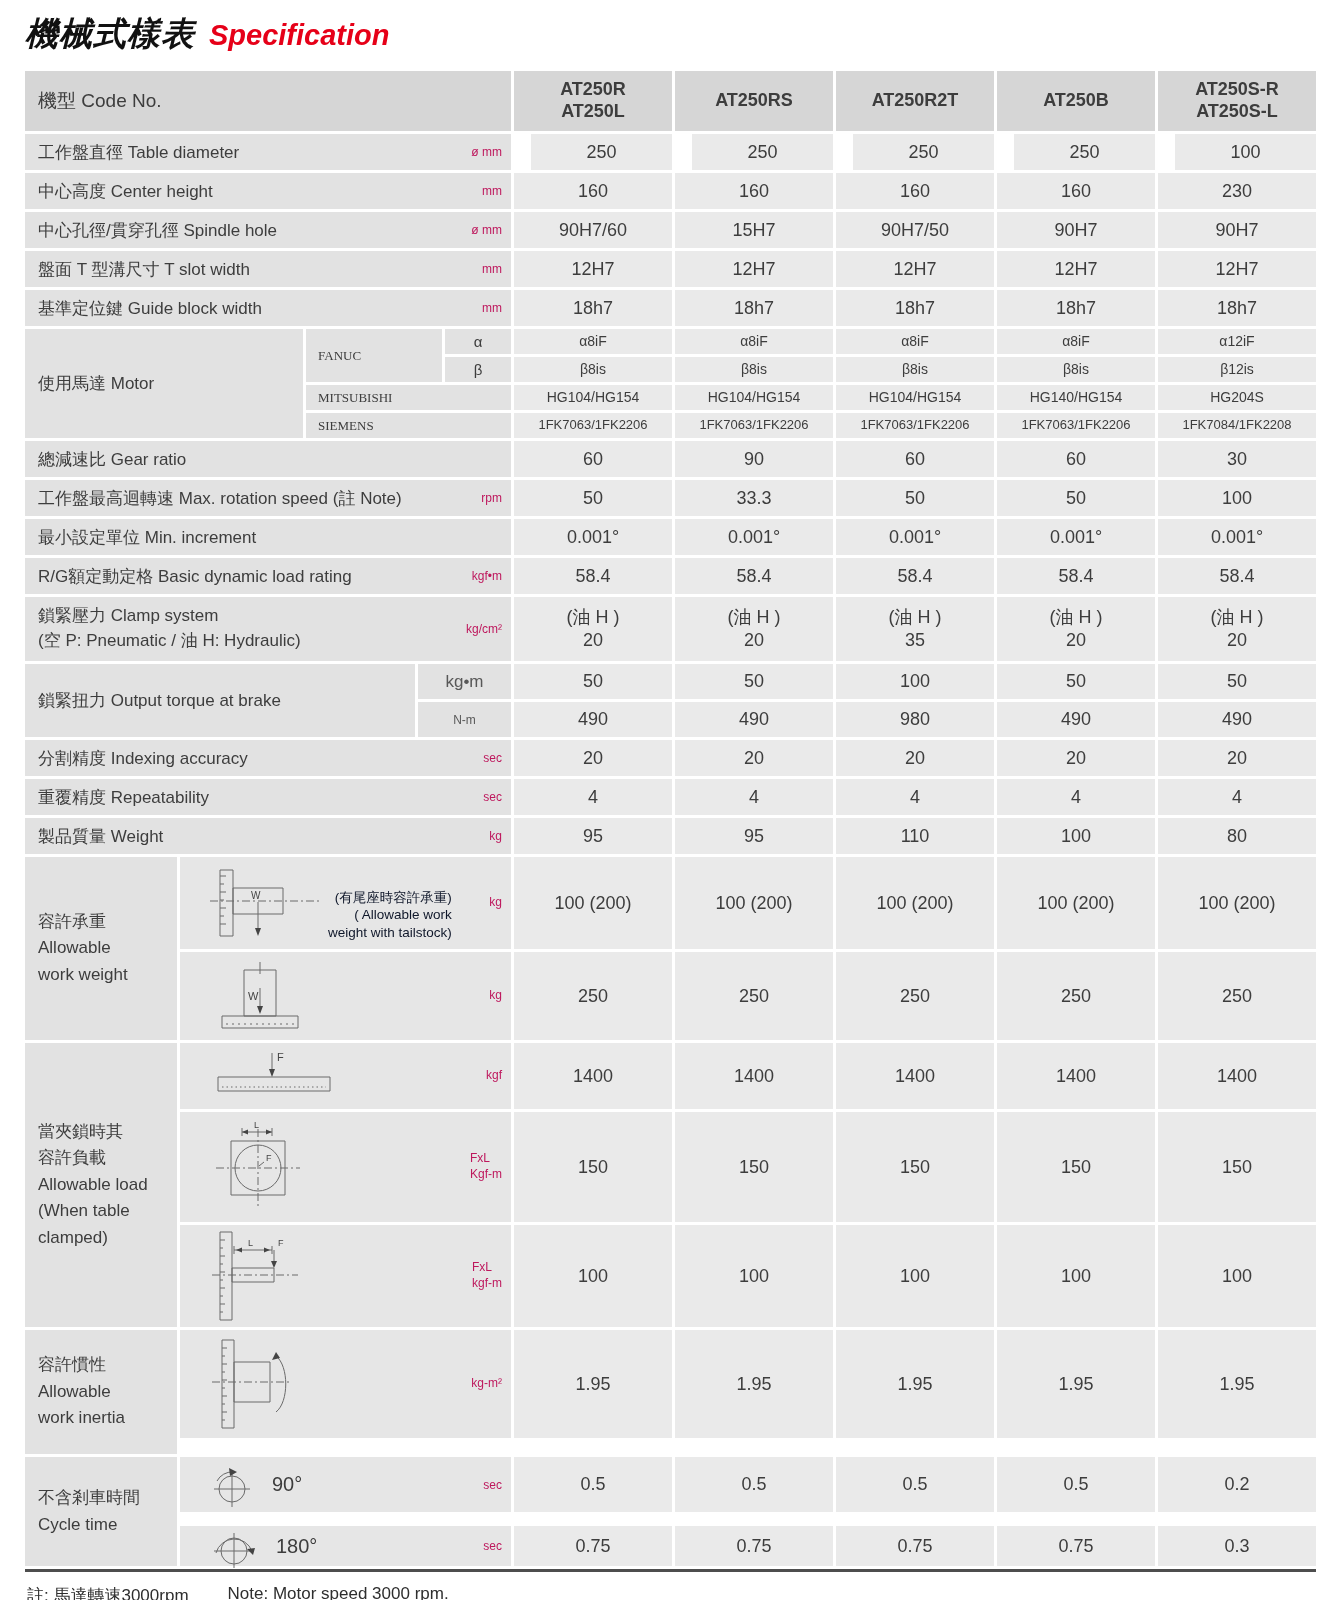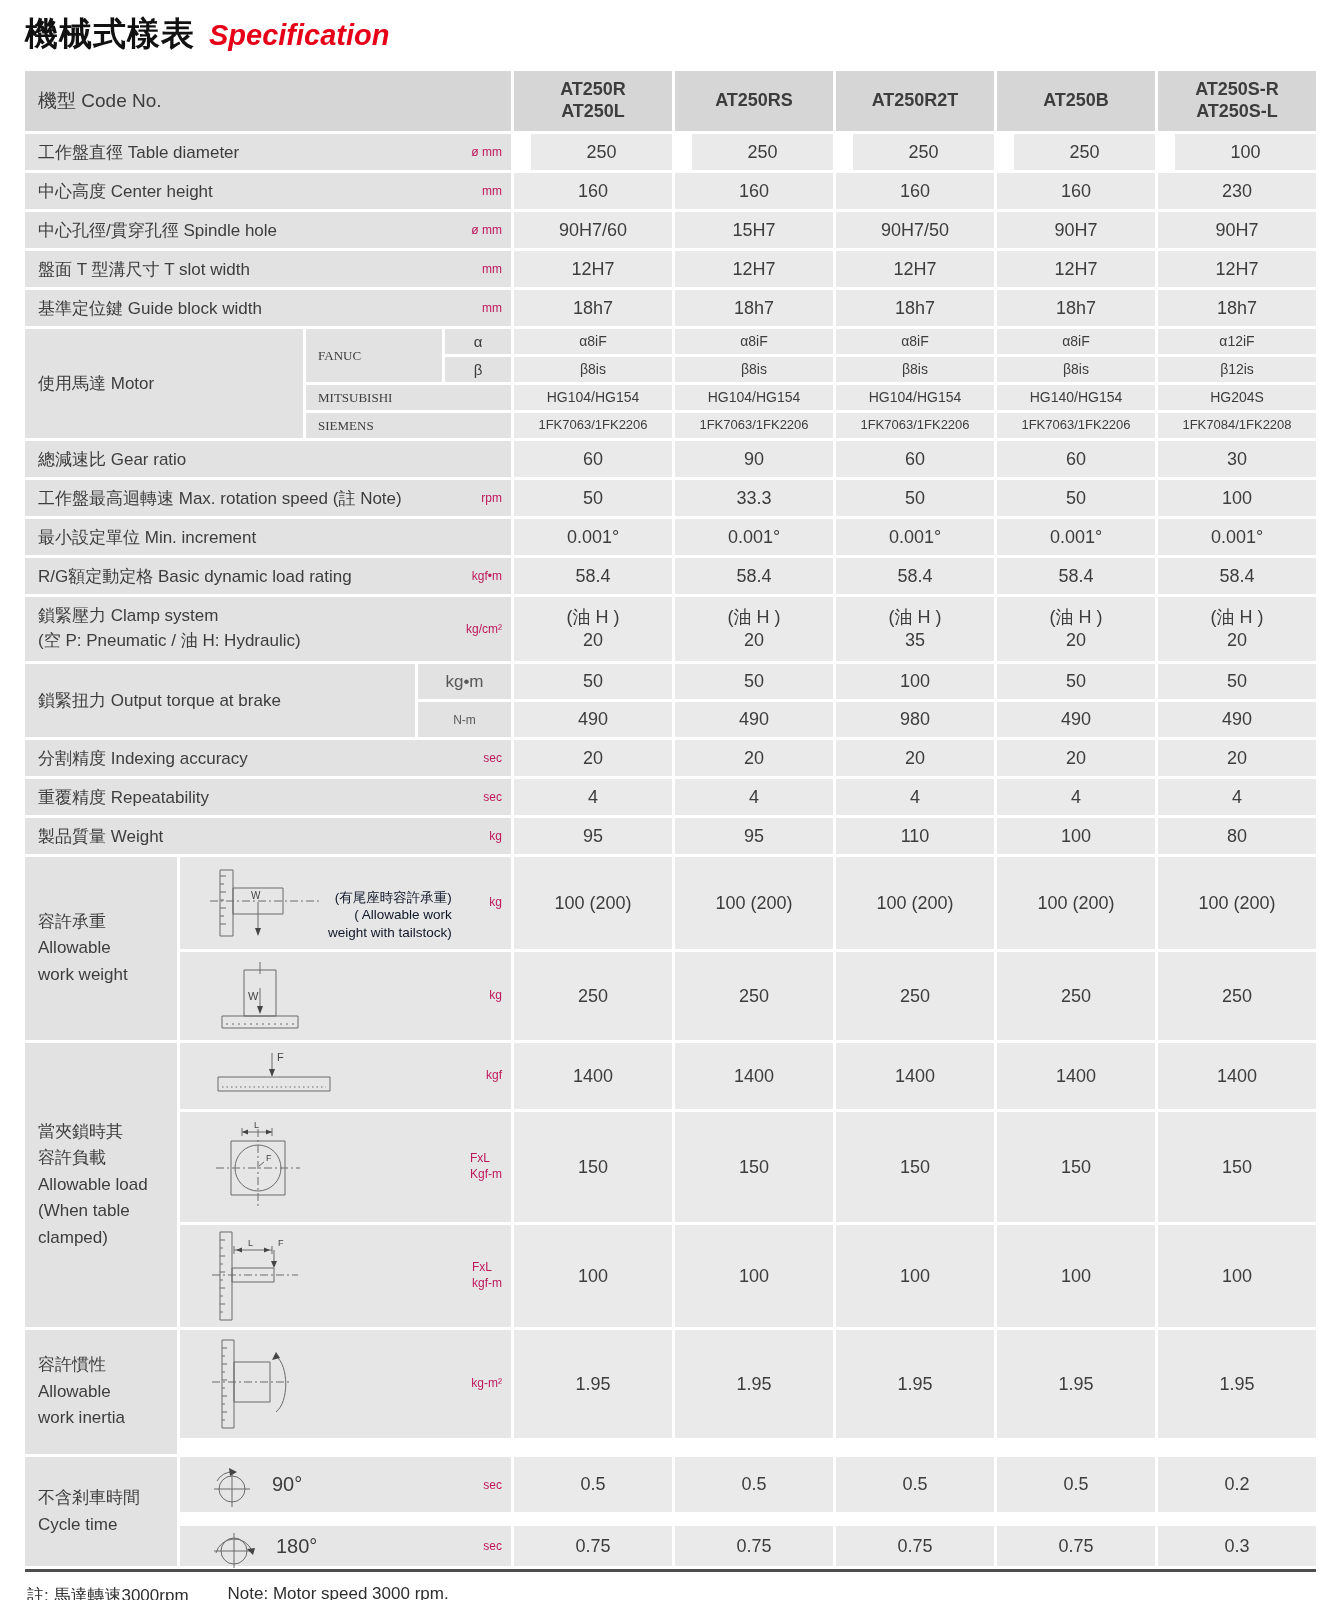--- a/index.html
+++ b/index.html
@@ -1,19 +1,19 @@
 <!DOCTYPE html>
 <html><head>
 <meta charset="utf-8">
 <style>
   html,body{margin:0;padding:0;background:#fff;}
   body{width:1338px;height:1600px;font-family:"Liberation Sans",sans-serif;color:#3d3d3d;overflow:hidden;}
   .page{padding:10px 22px 0 25px;}
   .title-row{display:flex;align-items:baseline;gap:14px;margin:2px 0 14px 0;}
-  .t-zh{font-size:33px;font-weight:bold;color:#111;letter-spacing:1px;}
+  .t-zh{font-size:33px;font-weight:bold;font-style:italic;color:#111;letter-spacing:1px;}
   .t-en{font-size:29px;font-weight:bold;font-style:italic;}
   .spec-table{width:1291px;}
   .trow{display:flex;gap:3px;margin-bottom:3px;}
   .cell{background:#eaeaea;display:flex;align-items:center;justify-content:center;font-size:18px;color:#3d3d3d;box-sizing:border-box;}
   .lbl{background:#e2e2e2;justify-content:flex-start;padding-left:13px;font-size:17px;}
   .unit{margin-left:auto;padding-right:9px;font-size:12px;color:#be185d;white-space:nowrap;}
   .vcell{flex:1 1 0;text-align:center;line-height:1.25;}
   .col{display:flex;flex-direction:column;gap:3px;flex:1;}
   .w486{flex:0 0 486px}.w278{flex:0 0 278px}.w136{flex:0 0 136px}.w66{flex:0 0 66px}
   .w205{flex:0 0 205px}.w390{flex:0 0 390px}.w93{flex:0 0 93px}.w152{flex:0 0 152px}.w331{flex:0 0 331px}

